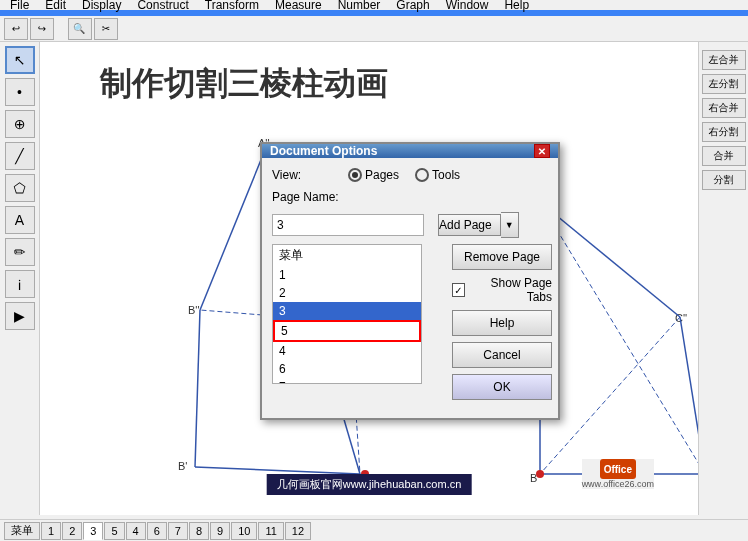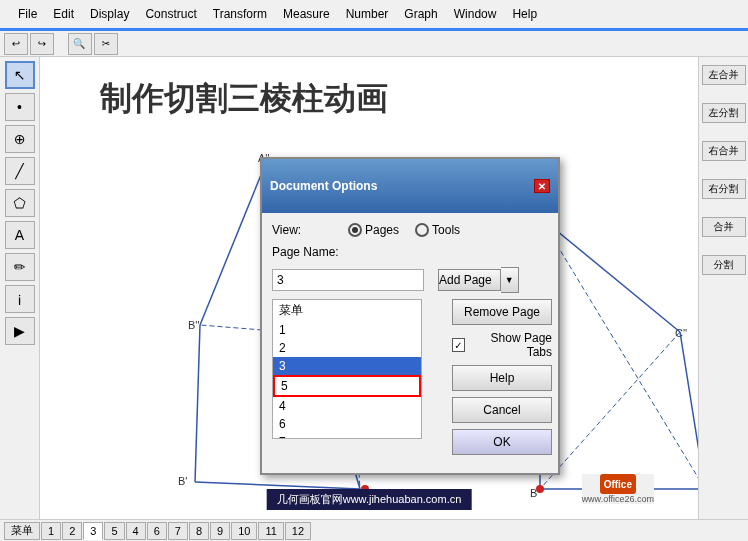--- a/index.html
+++ b/index.html
@@ -9,26 +9,26 @@
       font-family: "Segoe UI", Arial, sans-serif;
       font-size: 12px;
       background: #f0f0f0;
       overflow: hidden;
       position: relative;
     }
 
     
     #menubar {
       width: 100%;
-      height: 31px;
-      background: #f0f0f0;
-      border-bottom: 3px solid #3b82f6;
-      display: flex;
-      align-items: center;
-      padding-left: 10px;
+      height: 16px;
+      background: #f0f0f0;
+      border-bottom: 6px solid #3b82f6;
+      display: flex;
+      align-items: center;
+      padding-left: 2px;
     }
     #menubar span {
       padding: 0 8px;
       font-size: 12px;
       cursor: pointer;
       line-height: 20px;
     }
 
     
     #toolbar {
@@ -97,21 +97,21 @@
 
     
     #rightpanel {
       width: 50px;
       background: #f0f0f0;
       border-left: 1px solid #ccc;
       display: flex;
       flex-direction: column;
       align-items: center;
       padding-top: 8px;
-      gap: 18px;
+      gap: 4px;
     }
     .right-btn {
       width: 44px;
       height: 20px;
       background: #e8e8e8;
       border: 1px solid #aaa;
       font-size: 10px;
       display: flex;
       align-items: center;
       justify-content: center;
@@ -209,21 +209,21 @@
       top: 100px;
       left: 220px;
       width: 300px;
       background: #f0f0f0;
       border: 2px solid #888;
       box-shadow: 3px 3px 8px rgba(0,0,0,0.4);
     }
     #dialog-titlebar {
       background: linear-gradient(to bottom, #6699cc, #3366aa);
       color: #fff;
-      padding: 20px 8px;
+      padding: 0 8px;
       display: flex;
       align-items: center;
       justify-content: space-between;
       font-size: 12px;
       font-weight: bold;
     }
     #dialog-close {
       width: 16px;
       height: 14px;
       background: #cc2222;

